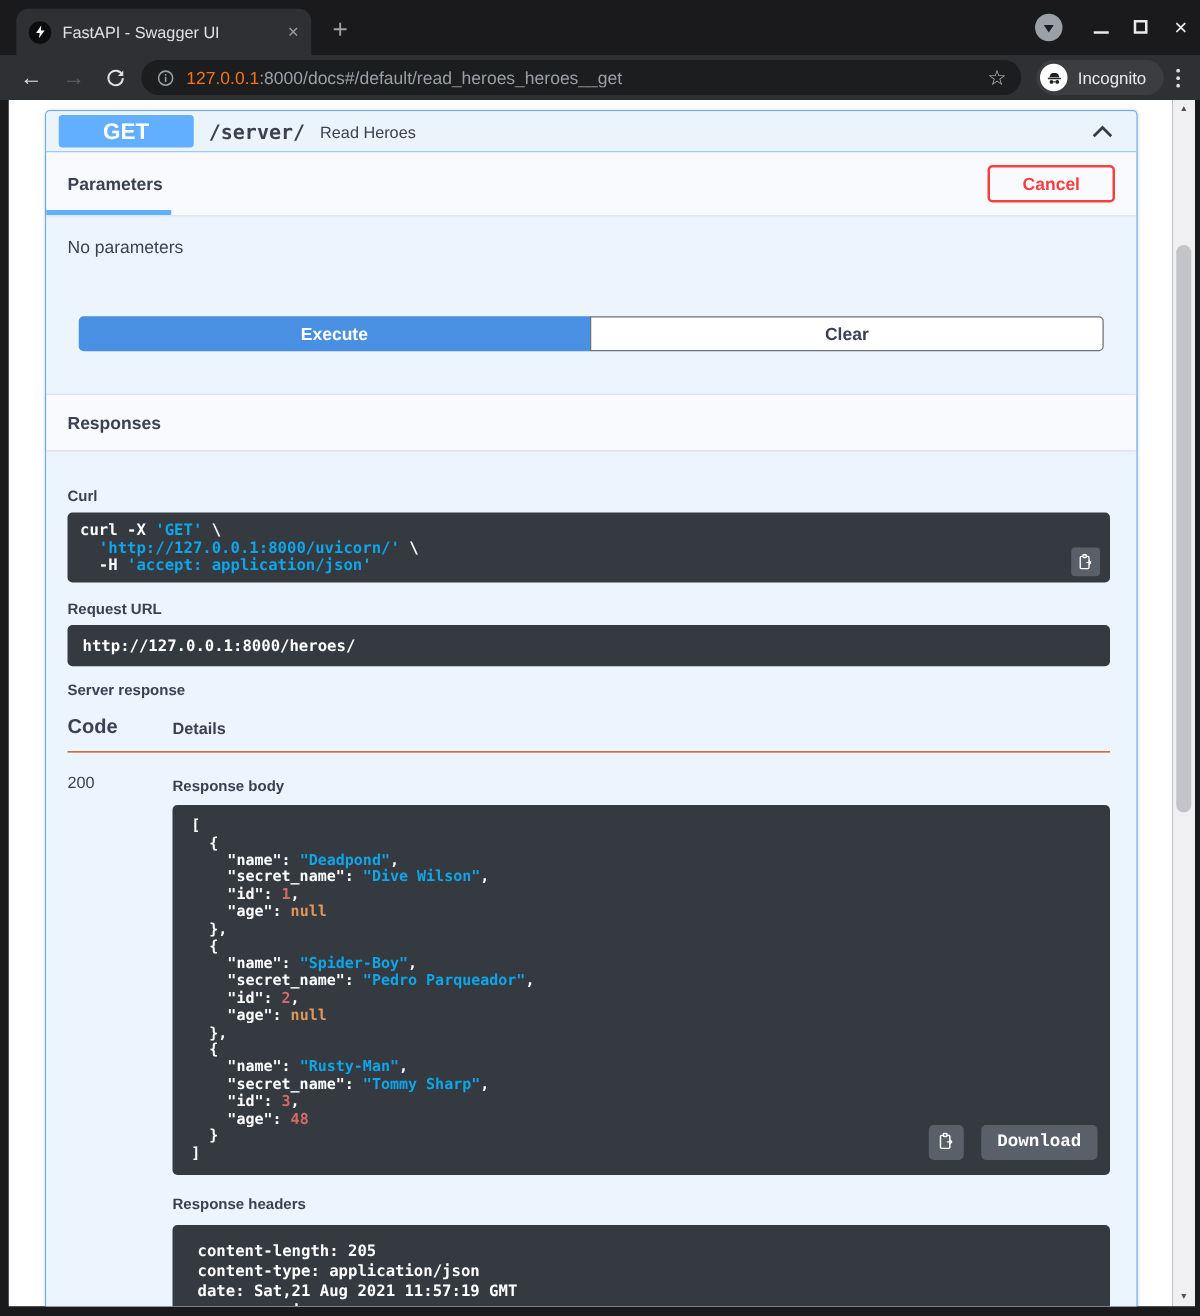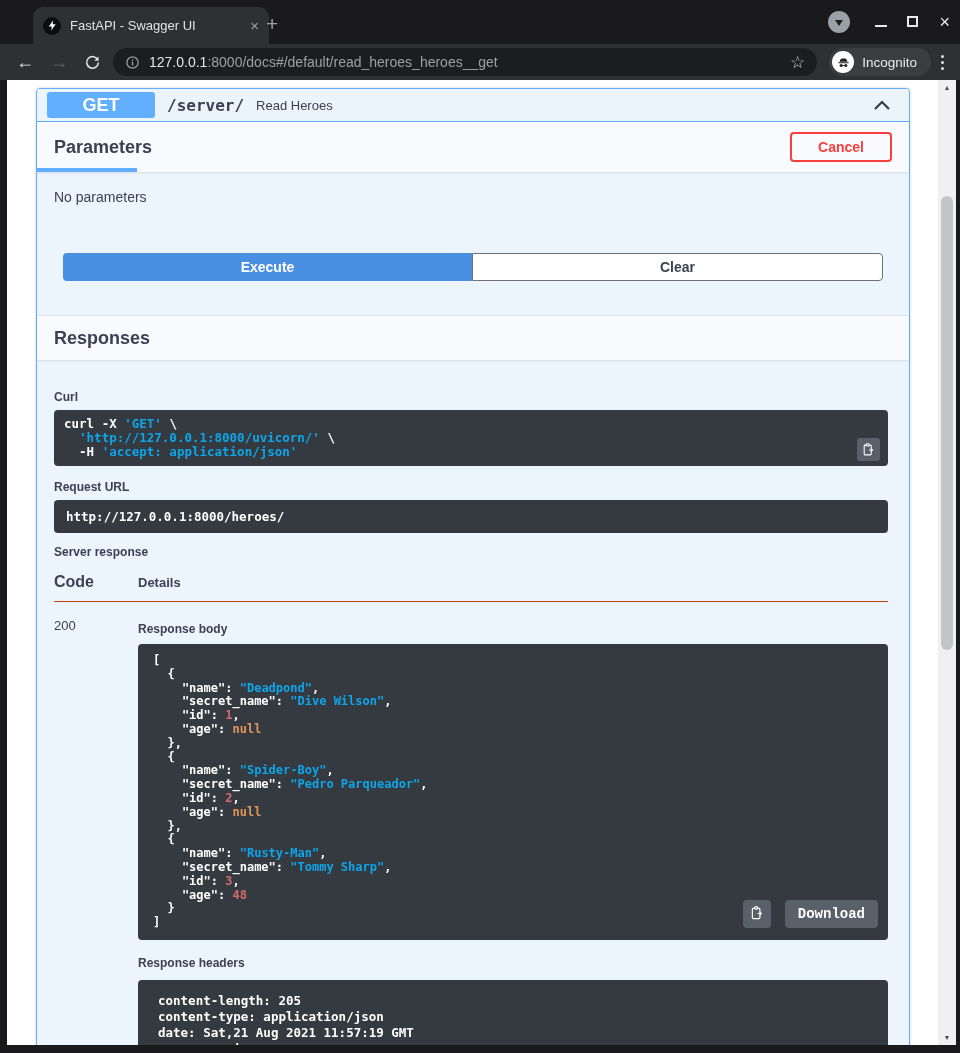--- a/index.html
+++ b/index.html
@@ -9,21 +9,21 @@
     background: #1a1a1c;
     font-family: "Liberation Sans", sans-serif;
     overflow: hidden;
   }
 
   
   .titlebar { position:absolute; top:0; left:0; right:0; height:44px; background:#1a1a1c; }
   .tab {
     position:absolute; left:13px; top:7px; width:236px; height:37px;
     background:#2e3033; border-radius:10px 10px 0 0;
-    display:flex; align-items:center; padding:0 10px; color:#dfe1e5;margin-left:20px;
+    display:flex; align-items:center; padding:0 10px; color:#dfe1e5;
   }
   .favicon { width:18px; height:18px; border-radius:50%; background:#0c0d0f;
     display:flex; align-items:center; justify-content:center; margin-right:9px; flex:none; }
   .tab-title { font-size:13px; flex:1; white-space:nowrap; overflow:hidden; }
   .tab-close { color:#9aa0a6; font-size:15px; margin-left:6px; cursor:default; }
   .newtab { position:absolute; left:266px; top:12px; color:#9aa0a6; font-size:21px; font-weight:400; }
   .tabsearch { position:absolute; right:110px; top:11px; width:22px; height:22px; border-radius:50%;
     background:#9aa0a6; display:flex; align-items:center; justify-content:center; }
   .tabsearch .caret { width:0; height:0; border-left:4px solid transparent; border-right:4px solid transparent;
     border-top:6px solid #1c1d1f; margin-top:2px; }
@@ -33,21 +33,21 @@
 
   .toolbar { position:absolute; top:44px; left:0; right:0; height:36px; background:#2e3033;
     display:flex; align-items:center; }
   .nav-btn { font-size:18px; line-height:18px; margin-left:16px; }
   .back { color:#dfe1e5; }
   .forward { color:#5f6368; }
   .reload { margin-left:16px; display:flex; }
   .urlbar { flex:1; height:28px; margin:0 12px; background:#1c1d1f; border-radius:14px;
     display:flex; align-items:center; padding:0 12px; font-size:14px; min-width:0; }
   .info-icon { display:flex; margin-right:9px; flex:none; }
-  .url-host { color:#e5e5e5; white-space:nowrap; }
+  .url-host { color:#f97316; white-space:nowrap; }
   .url-path { color:#9aa0a6; white-space:nowrap; overflow:hidden; text-overflow:clip; }
   .star { margin-left:auto; color:#c8cacc; font-size:17px; padding-left:8px; }
   .incognito { height:28px; border-radius:14px; background:#3b3d41; display:flex; align-items:center;
     padding:0 14px 0 3px; margin-right:10px; flex:none; }
   .incog-circle { width:22px; height:22px; border-radius:50%; background:#fff;
     display:flex; align-items:center; justify-content:center; margin-right:8px; }
   .incog-label { color:#e8eaed; font-size:13.5px; }
   .menu-dots { margin-right:16px; display:flex; flex-direction:column; gap:3px; }
   .menu-dots i { width:3px; height:3px; border-radius:50%; background:#dfe1e5; }
 
@@ -67,21 +67,21 @@
   .method { width:108px; height:26px; background:#61affe; color:#fff; font-weight:bold; font-size:18px;
     border:none; border-radius:3px; display:flex; align-items:center; justify-content:center; }
   .op-path { font-family:"DejaVu Sans Mono", monospace; font-weight:bold; font-size:16px; color:#3b4151; margin-left:12px; }
   .op-desc { font-size:13px; color:#3b4151; margin-left:12px; flex:1; }
   .chevron { display:flex; padding:4px 8px; }
 
   .sec-header { flex:none; background:#f8fafd; display:flex; align-items:center; justify-content:space-between;
     padding:0 17px; position:relative; box-shadow:0 1px 2px rgba(0,0,0,.10); }
   .sec-header.params { height:50px; }
   .sec-header.responses { height:45px; border-top:1px solid #dde3e9; }
-  .sec-title { font-size:18px; font-weight:bold; color:#3b4151; }
+  .sec-title { font-size:14px; font-weight:bold; color:#3b4151; }
   .tab-underline { position:absolute; left:0; bottom:0; width:100px; height:4px; background:#61affe; }
   .cancel { border:2px solid #f93e3e; color:#f93e3e; background:transparent; font-weight:bold; font-size:14px;
     border-radius:4px; padding:5px 26px; font-family:"Liberation Sans",sans-serif; }
 
   .params-body { flex:none; background:#ecf4fd; padding:17px 17px 34px; }
   .no-params { font-size:14px; color:#3b4151; }
   .exec-row { display:flex; margin:48px 9px 0; height:28px; }
   .btn-execute { flex:1; background:#4990e2; color:#fff; font-weight:bold; font-size:14px;
     border:none; border-radius:4px 0 0 4px; font-family:"Liberation Sans",sans-serif; }
   .btn-clear { flex:1; background:#fff; color:#3b4151; font-weight:bold; font-size:14px;

